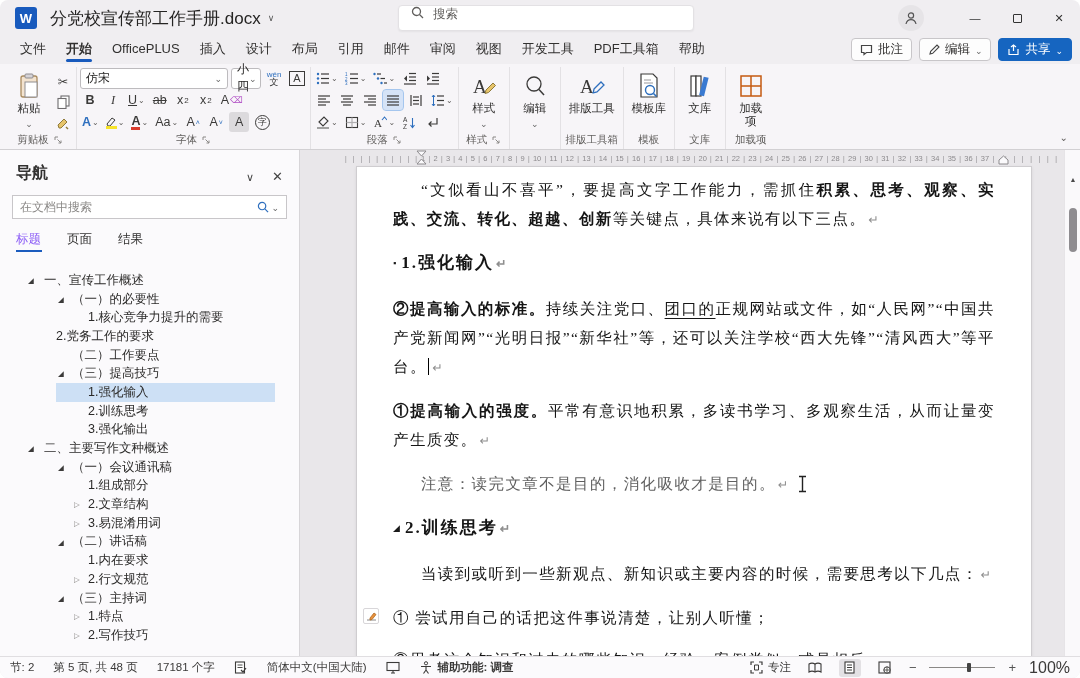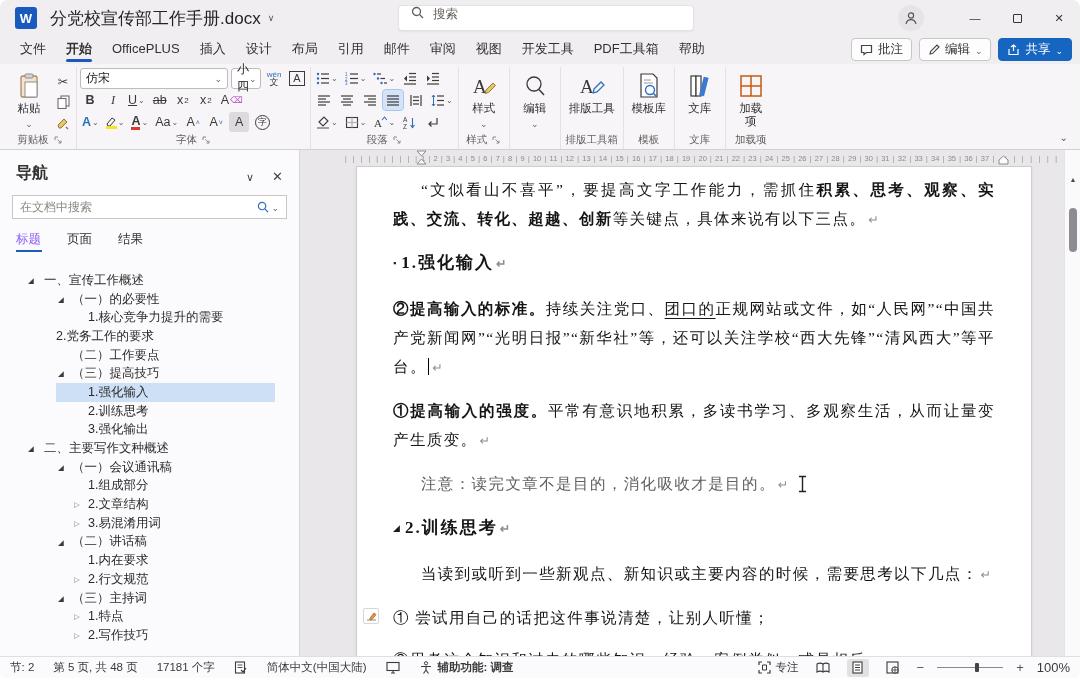--- a/index.html
+++ b/index.html
@@ -855,16 +855,16 @@
             <rect x="1" y="1" width="11" height="11" fill="none" stroke="#3b3a39" stroke-width="1.1"></rect>
             <circle cx="9" cy="9" r="3.2" fill="#fff" stroke="#3b3a39" stroke-width="1"></circle>
             <path d="M5.8 9h6.4M9 5.8v6.4" stroke="#3b3a39" stroke-width=".8"></path>
           </svg>
       </div>
       <span class="zoomsign">−</span>
       <div class="zoomline">
           <div class="zoomthumb"></div>
         </div>
       <span class="zoomsign">+</span>
-      <span style="font-size:13px">100%</span>
+      <span style="font-size:16px">100%</span>
     </div>
   </div>
 </div>
 
 </body></html>

